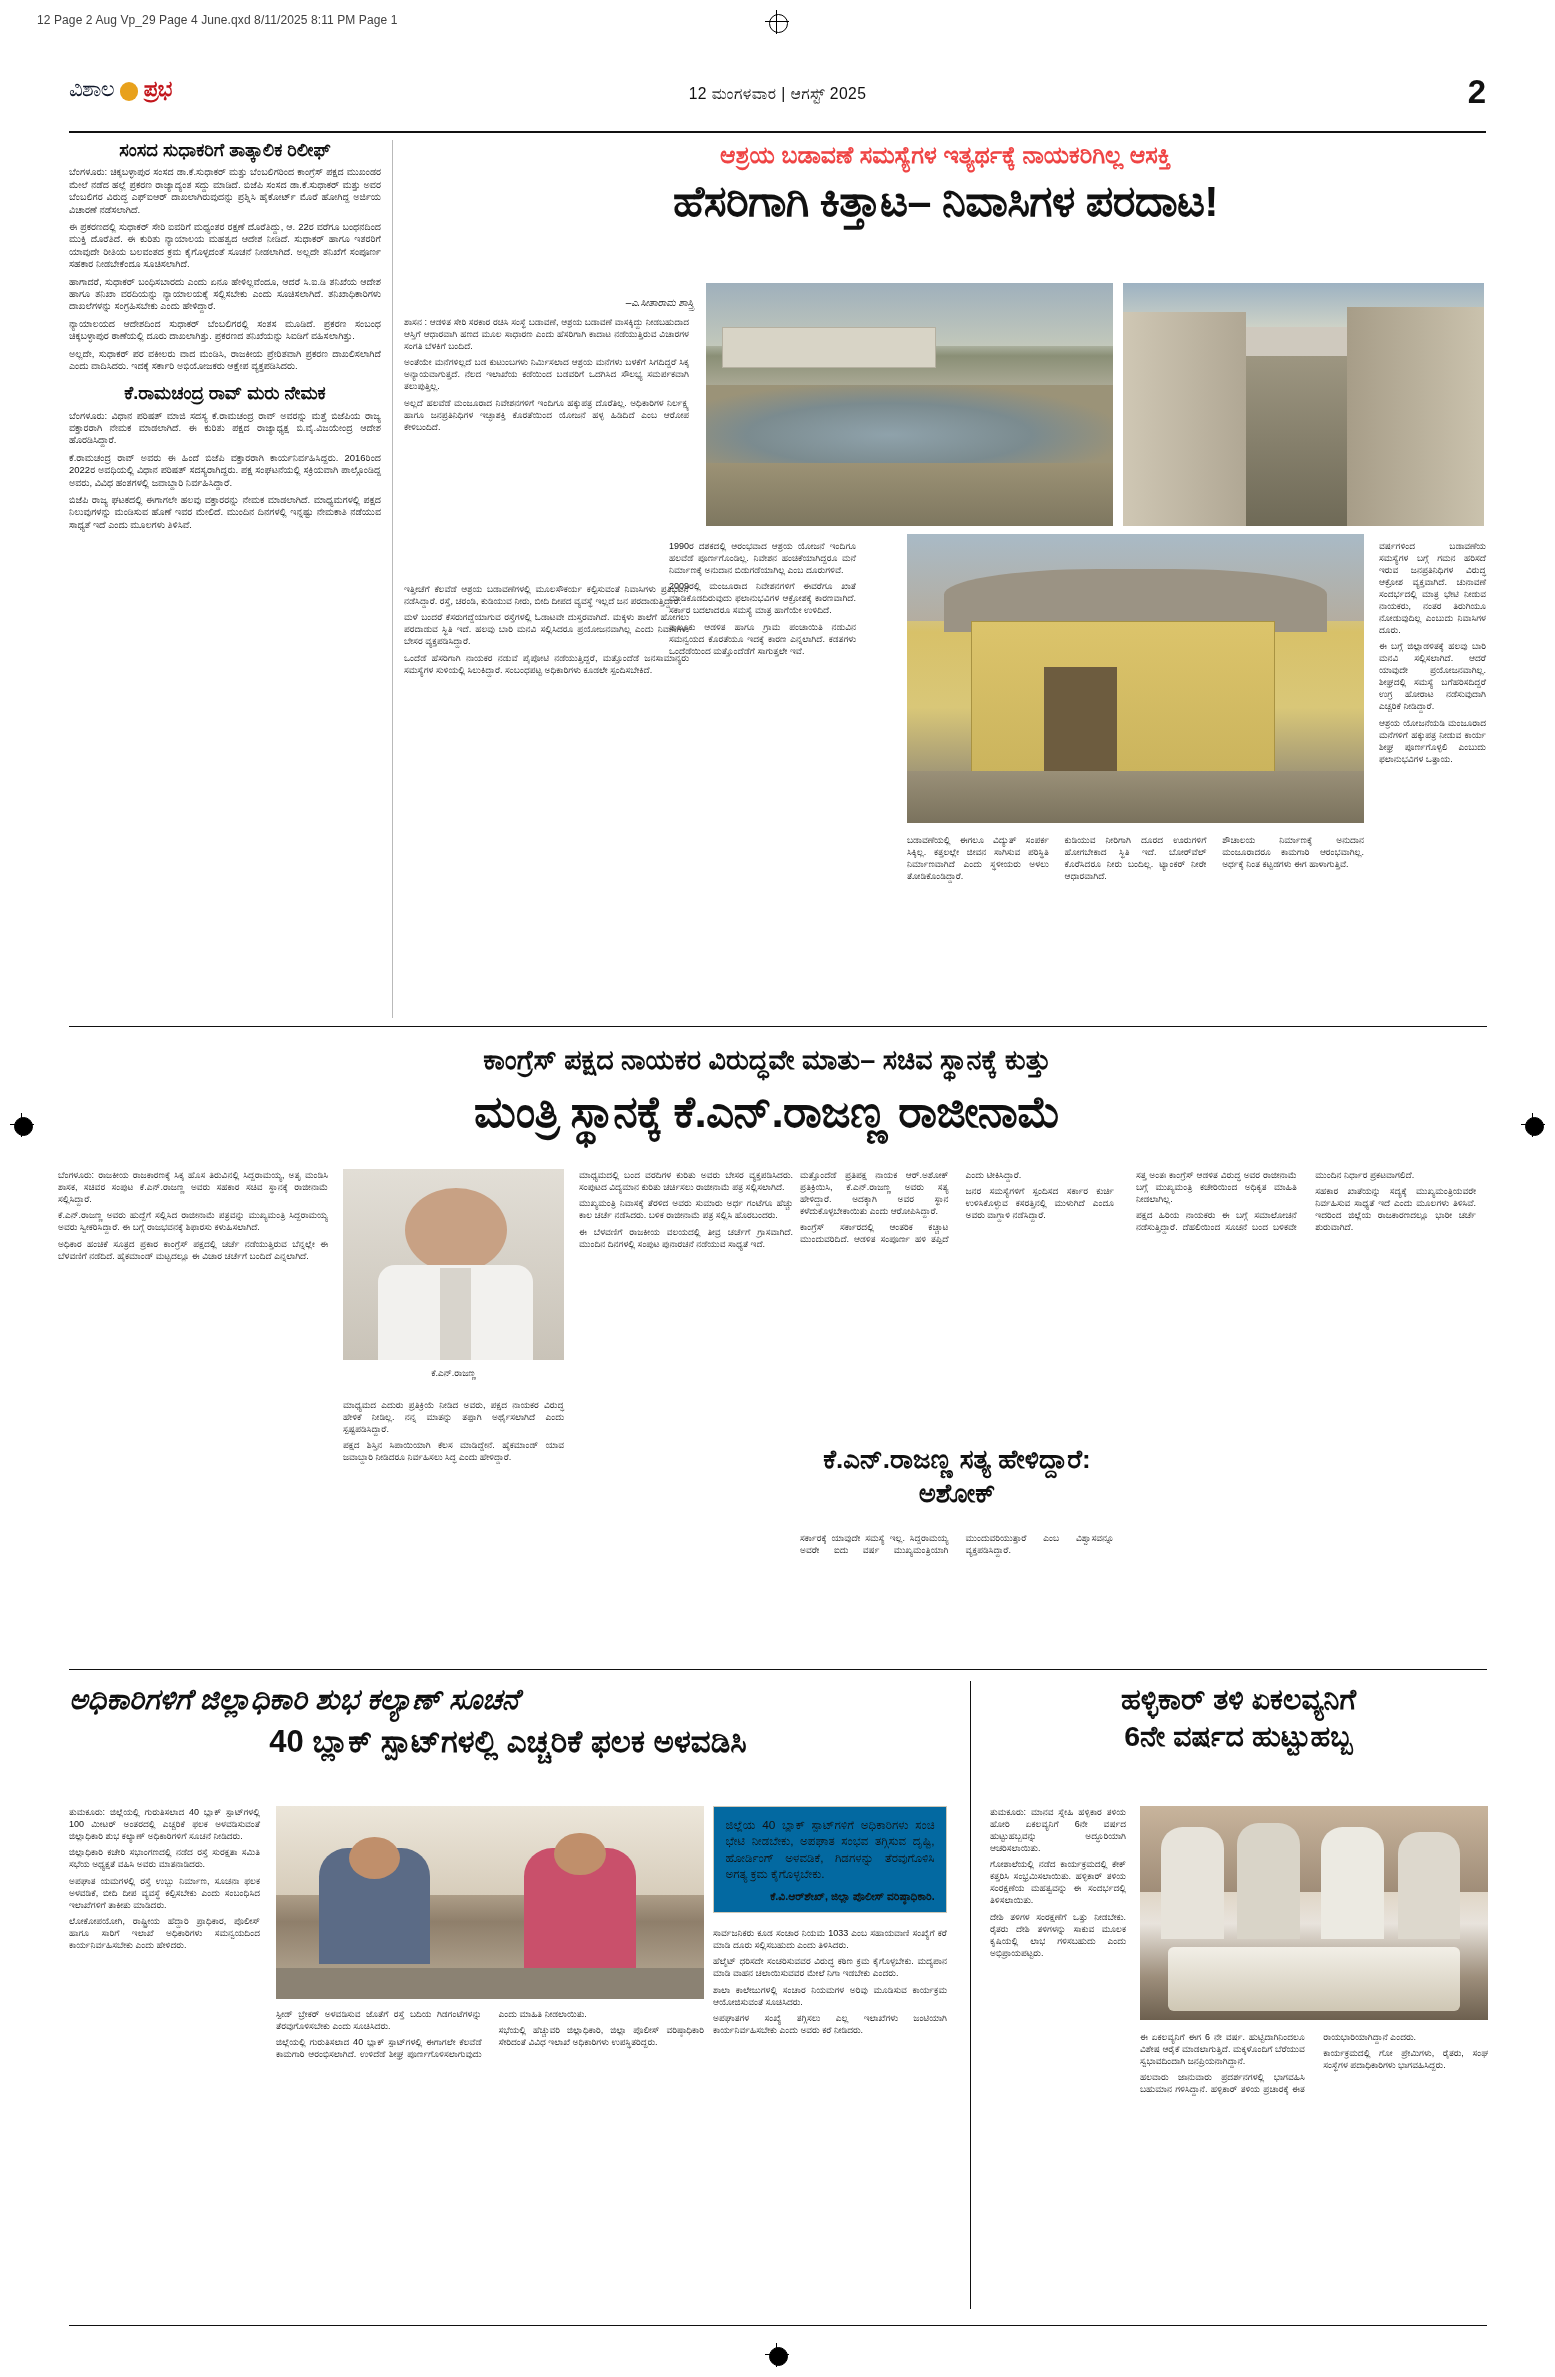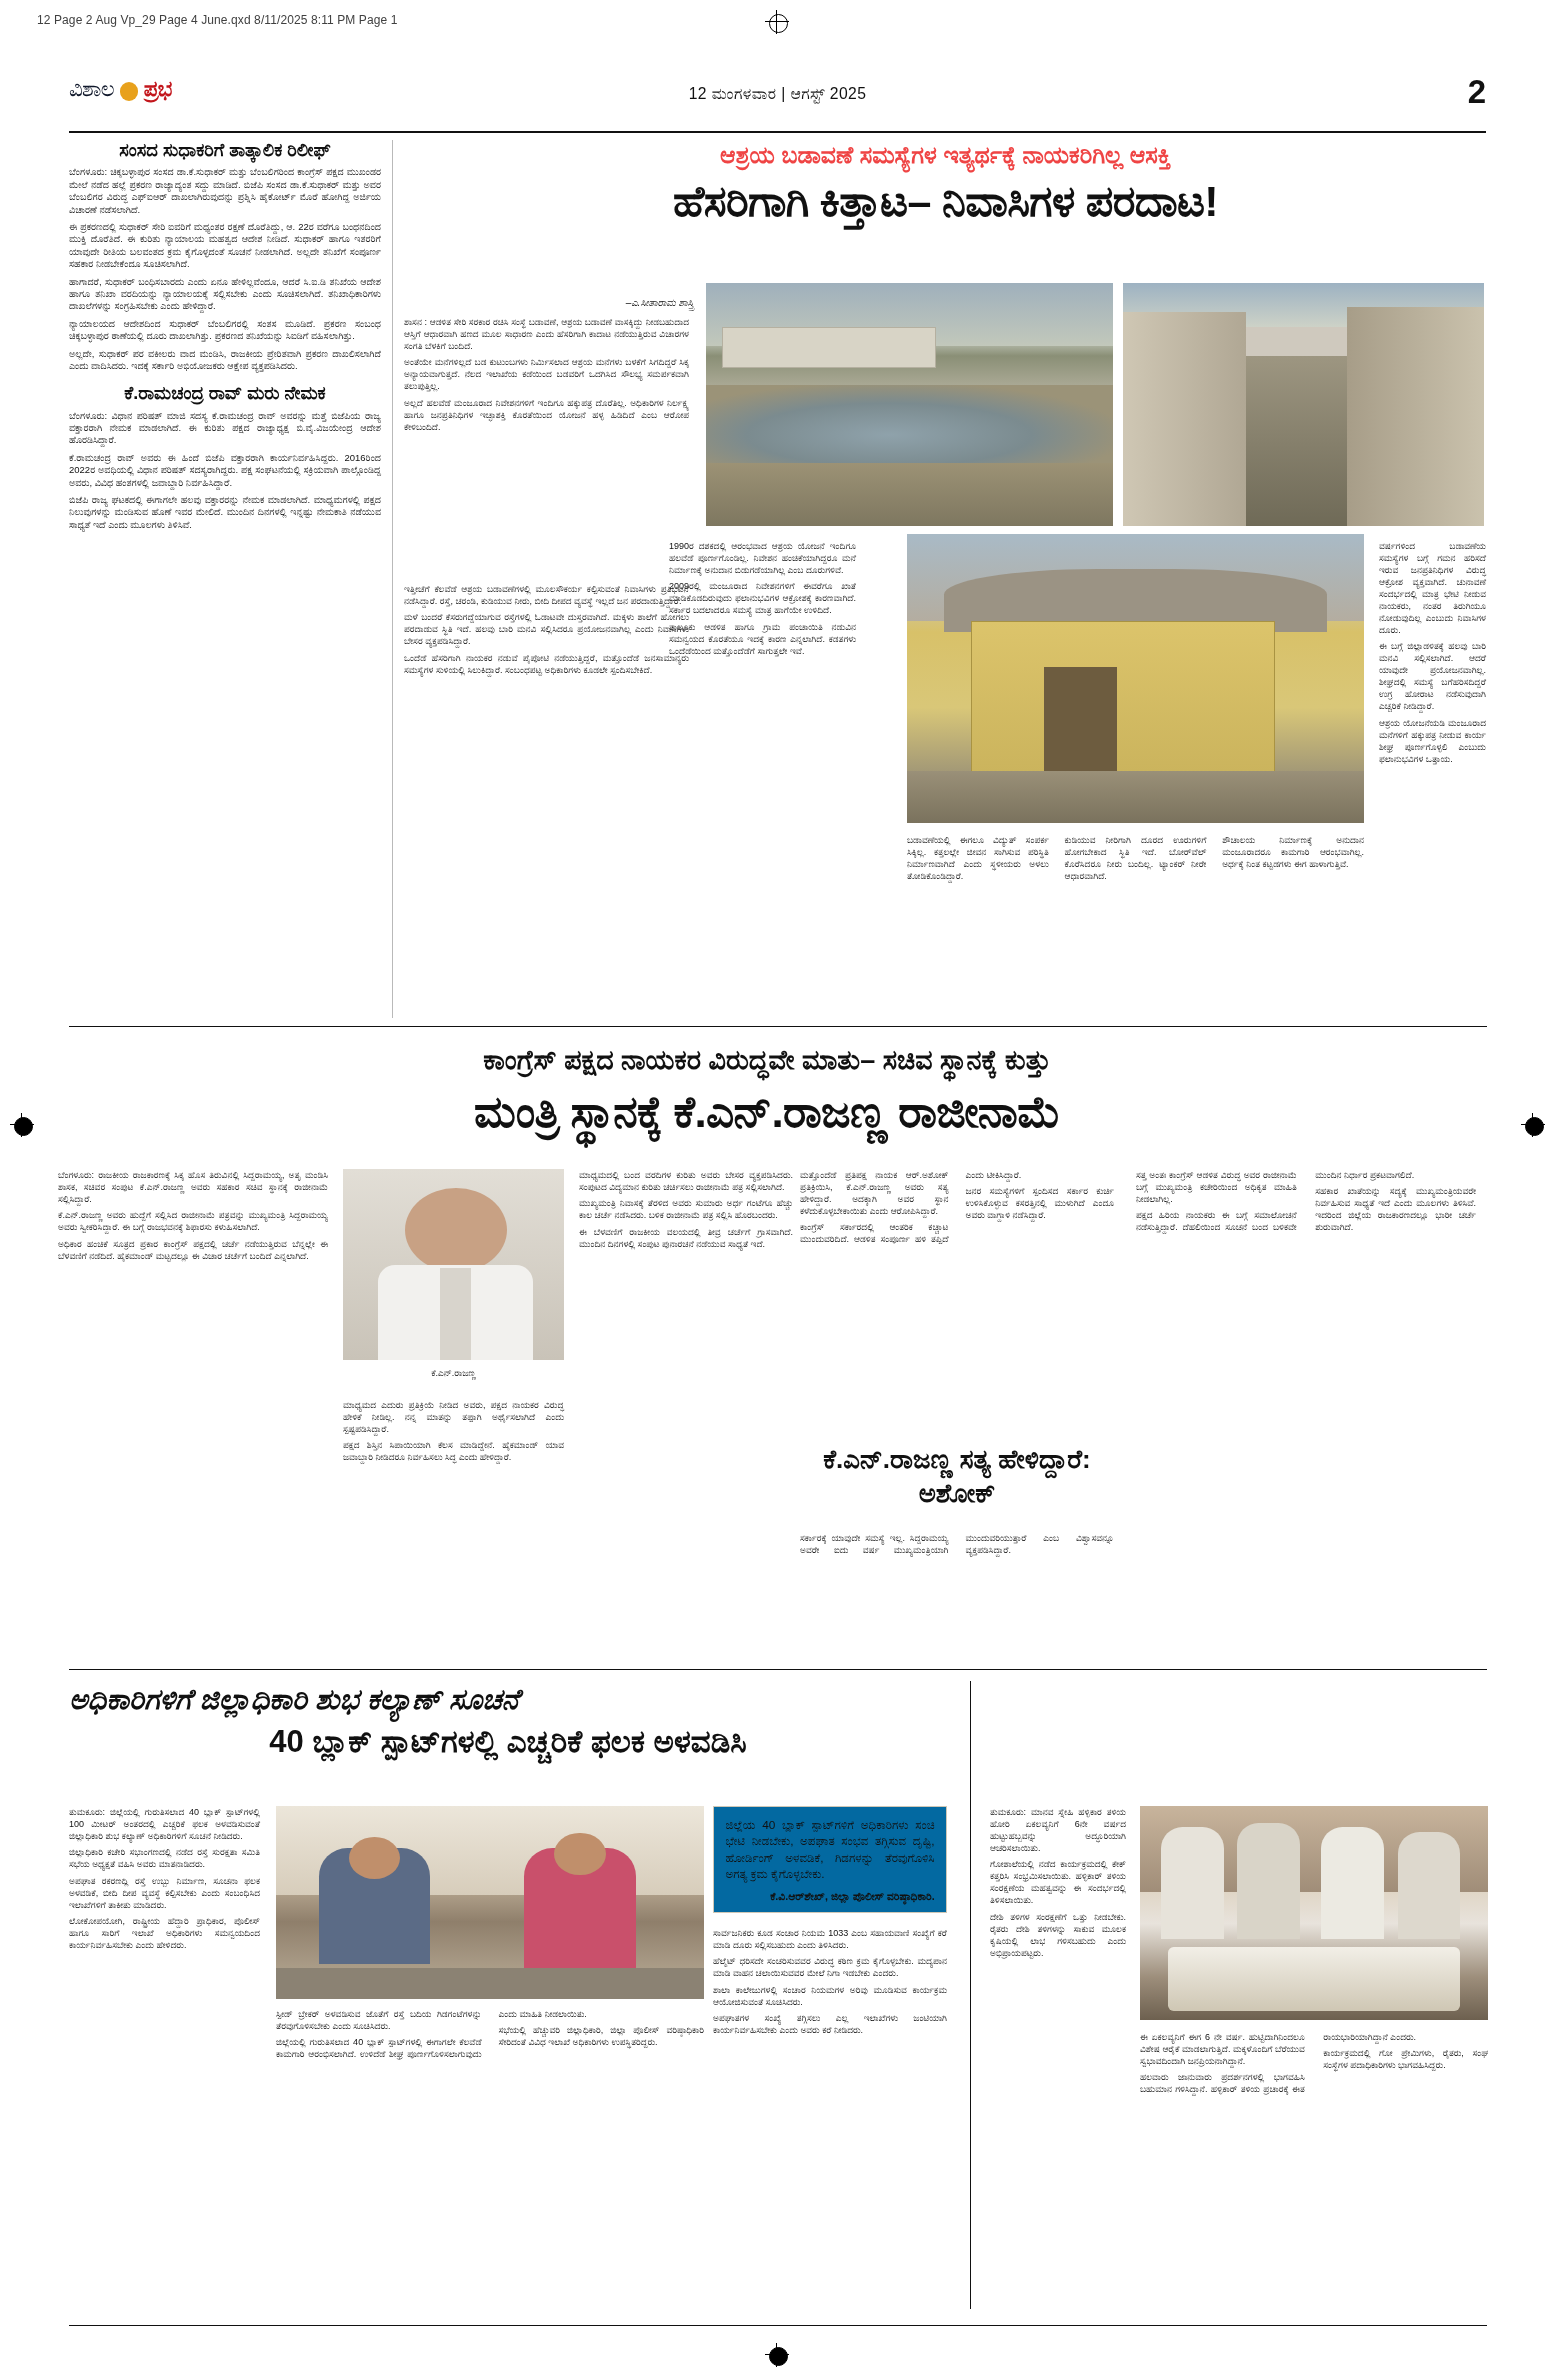--- a/index.html
+++ b/index.html
@@ -255,39 +255,43 @@
     <div class="tintbox" style="position:absolute;left:644px;top:125px;width:234px;height:107px;padding:10px 11.4px;box-sizing:border-box;">
       <div class="pullquote">ಜಿಲ್ಲೆಯ 40 ಬ್ಲಾಕ್ ಸ್ಪಾಟ್‌ಗಳಿಗೆ ಅಧಿಕಾರಿಗಳು ಸಂಚಿ ಭೇಟಿ ನೀಡಬೇಕು, ಅಪಘಾತ ಸಂಭವ ತಗ್ಗಿಸುವ ದೃಷ್ಟಿ, ಹೋರ್ಡಿಂಗ್ ಅಳವಡಿಕೆ, ಗಿಡಗಳನ್ನು ತೆರವುಗೊಳಿಸಿ ಅಗತ್ಯ ಕ್ರಮ ಕೈಗೊಳ್ಳಬೇಕು.</div>
       <div class="pullquote">
           <span class="attr">ಕೆ.ವಿ.ಆರ್‌ಶೇಖ್, ಜಿಲ್ಲಾ ಪೊಲೀಸ್ ವರಿಷ್ಠಾಧಿಕಾರಿ.</span>
         </div>
     </div>
 
     <div style="position:absolute;left:0;top:125px;width:191px;" class="small-txt">
       <p>ತುಮಕೂರು: ಜಿಲ್ಲೆಯಲ್ಲಿ ಗುರುತಿಸಲಾದ 40 ಬ್ಲಾಕ್ ಸ್ಪಾಟ್‌ಗಳಲ್ಲಿ 100 ಮೀಟರ್ ಅಂತರದಲ್ಲಿ ಎಚ್ಚರಿಕೆ ಫಲಕ ಅಳವಡಿಸುವಂತೆ ಜಿಲ್ಲಾಧಿಕಾರಿ ಶುಭ ಕಲ್ಯಾಣ್ ಅಧಿಕಾರಿಗಳಿಗೆ ಸೂಚನೆ ನೀಡಿದರು.</p>
       <p>ಜಿಲ್ಲಾಧಿಕಾರಿ ಕಚೇರಿ ಸಭಾಂಗಣದಲ್ಲಿ ನಡೆದ ರಸ್ತೆ ಸುರಕ್ಷತಾ ಸಮಿತಿ ಸಭೆಯ ಅಧ್ಯಕ್ಷತೆ ವಹಿಸಿ ಅವರು ಮಾತನಾಡಿದರು.</p>
-      <p>ಅಪಘಾತ ರಕರಣದ್ಲಿ ರಸ್ತೆ ಉಬ್ಬು ನಿರ್ಮಾಣ, ಸೂಚನಾ ಫಲಕ ಅಳವಡಿಕೆ, ಬೀದಿ ದೀಪ ವ್ಯವಸ್ಥೆ ಕಲ್ಪಿಸಬೇಕು ಎಂದು ಸಂಬಂಧಿಸಿದ ಇಲಾಖೆಗಳಿಗೆ ತಾಕೀತು ಮಾಡಿದರು.</p>
+      <p>ಅಪಘಾತ ಯಮಗಳಲ್ಲಿ ರಸ್ತೆ ಉಬ್ಬು ನಿರ್ಮಾಣ, ಸೂಚನಾ ಫಲಕ ಅಳವಡಿಕೆ, ಬೀದಿ ದೀಪ ವ್ಯವಸ್ಥೆ ಕಲ್ಪಿಸಬೇಕು ಎಂದು ಸಂಬಂಧಿಸಿದ ಇಲಾಖೆಗಳಿಗೆ ತಾಕೀತು ಮಾಡಿದರು.</p>
       <p>ಲೋಕೋಪಯೋಗಿ, ರಾಷ್ಟ್ರೀಯ ಹೆದ್ದಾರಿ ಪ್ರಾಧಿಕಾರ, ಪೊಲೀಸ್ ಹಾಗೂ ಸಾರಿಗೆ ಇಲಾಖೆ ಅಧಿಕಾರಿಗಳು ಸಮನ್ವಯದಿಂದ ಕಾರ್ಯನಿರ್ವಹಿಸಬೇಕು ಎಂದು ಹೇಳಿದರು.</p>
     </div>
 
     <div style="position:absolute;left:207px;top:327px;width:428px;column-count:2;column-gap:17px;" class="small-txt">
       <p>ಸ್ಪೀಡ್ ಬ್ರೇಕರ್ ಅಳವಡಿಸುವ ಜೊತೆಗೆ ರಸ್ತೆ ಬದಿಯ ಗಿಡಗಂಟೆಗಳನ್ನು ತೆರವುಗೊಳಿಸಬೇಕು ಎಂದು ಸೂಚಿಸಿದರು.</p>
       <p>ಜಿಲ್ಲೆಯಲ್ಲಿ ಗುರುತಿಸಲಾದ 40 ಬ್ಲಾಕ್ ಸ್ಪಾಟ್‌ಗಳಲ್ಲಿ ಈಗಾಗಲೇ ಕೆಲವೆಡೆ ಕಾಮಗಾರಿ ಆರಂಭಿಸಲಾಗಿದೆ. ಉಳಿದೆಡೆ ಶೀಘ್ರ ಪೂರ್ಣಗೊಳಿಸಲಾಗುವುದು ಎಂದು ಮಾಹಿತಿ ನೀಡಲಾಯಿತು.</p>
       <p>ಸಭೆಯಲ್ಲಿ ಹೆಚ್ಚುವರಿ ಜಿಲ್ಲಾಧಿಕಾರಿ, ಜಿಲ್ಲಾ ಪೊಲೀಸ್ ವರಿಷ್ಠಾಧಿಕಾರಿ ಸೇರಿದಂತೆ ವಿವಿಧ ಇಲಾಖೆ ಅಧಿಕಾರಿಗಳು ಉಪಸ್ಥಿತರಿದ್ದರು.</p>
     </div>
 
     <div style="position:absolute;left:644px;top:246px;width:234px;" class="small-txt">
       <p>ಸಾರ್ವಜನಿಕರು ಕೂಡ ಸಂಚಾರ ನಿಯಮ 1033 ಎಂಬ ಸಹಾಯವಾಣಿ ಸಂಖ್ಯೆಗೆ ಕರೆ ಮಾಡಿ ದೂರು ಸಲ್ಲಿಸಬಹುದು ಎಂದು ತಿಳಿಸಿದರು.</p>
       <p>ಹೆಲ್ಮೆಟ್ ಧರಿಸದೇ ಸಂಚರಿಸುವವರ ವಿರುದ್ಧ ಕಠಿಣ ಕ್ರಮ ಕೈಗೊಳ್ಳಬೇಕು. ಮದ್ಯಪಾನ ಮಾಡಿ ವಾಹನ ಚಲಾಯಿಸುವವರ ಮೇಲೆ ನಿಗಾ ಇಡಬೇಕು ಎಂದರು.</p>
       <p>ಶಾಲಾ ಕಾಲೇಜುಗಳಲ್ಲಿ ಸಂಚಾರ ನಿಯಮಗಳ ಅರಿವು ಮೂಡಿಸುವ ಕಾರ್ಯಕ್ರಮ ಆಯೋಜಿಸುವಂತೆ ಸೂಚಿಸಿದರು.</p>
       <p>ಅಪಘಾತಗಳ ಸಂಖ್ಯೆ ತಗ್ಗಿಸಲು ಎಲ್ಲ ಇಲಾಖೆಗಳು ಜಂಟಿಯಾಗಿ ಕಾರ್ಯನಿರ್ವಹಿಸಬೇಕು ಎಂದು ಅವರು ಕರೆ ನೀಡಿದರು.</p>
     </div>
 
     <div class="col-rule" style="left:901px;top:0;height:628px;background:#111;width:1.4px;"></div>
 
+    <div style="position:absolute;left:921px;top:0;width:497px;">
+      <div class="head4">ಹಳ್ಳಿಕಾರ್ ತಳಿ ಏಕಲವ್ಯನಿಗೆ</div>
+      <div class="head4">6ನೇ ವರ್ಷದ ಹುಟ್ಟುಹಬ್ಬ</div>
+    </div>
 
     <div class="photo ph-cake" style="left:1071px;top:125px;width:348px;height:214px;">
       <div style="position:absolute;left:0;top:0;width:100%;height:40%;background:linear-gradient(#c8b49c,#a08d78);"></div>
       <div style="position:absolute;left:6%;top:10%;width:18%;height:52%;background:#e7e3da;border-radius:21.4px 21.4px 0 0;"></div>
       <div style="position:absolute;left:28%;top:8%;width:18%;height:54%;background:#d9d4c8;border-radius:21.4px 21.4px 0 0;"></div>
       <div style="position:absolute;left:52%;top:10%;width:18%;height:52%;background:#eceae2;border-radius:21.4px 21.4px 0 0;"></div>
       <div style="position:absolute;left:74%;top:12%;width:18%;height:50%;background:#ddd8cd;border-radius:21.4px 21.4px 0 0;"></div>
       <div style="position:absolute;left:8%;bottom:4%;width:84%;height:30%;background:linear-gradient(#f2efe7,#cfc7b4);border-radius:5.7px;"></div>
     </div>
 

